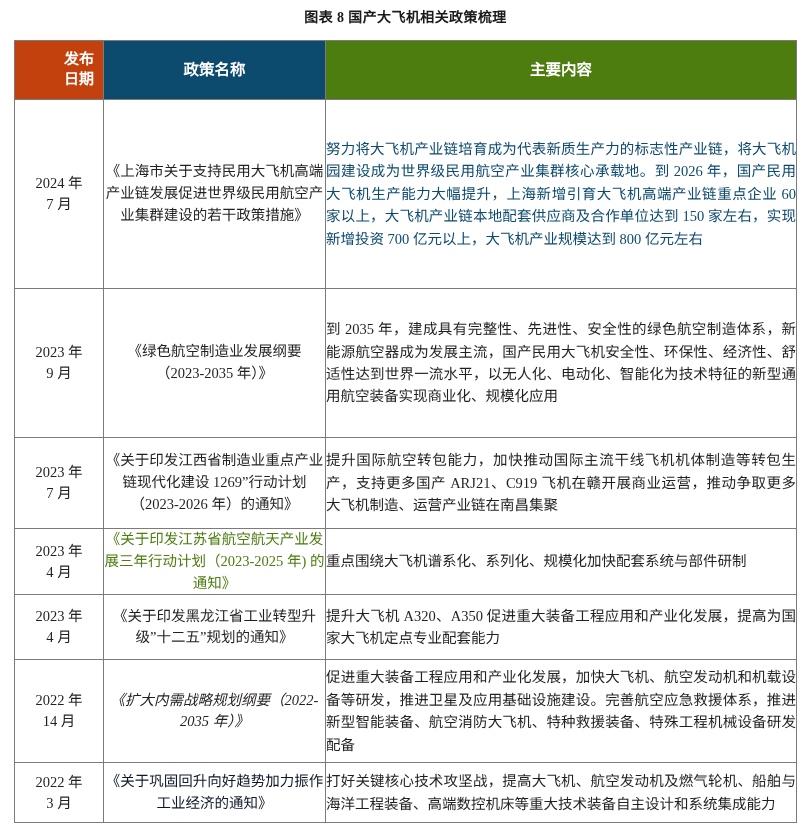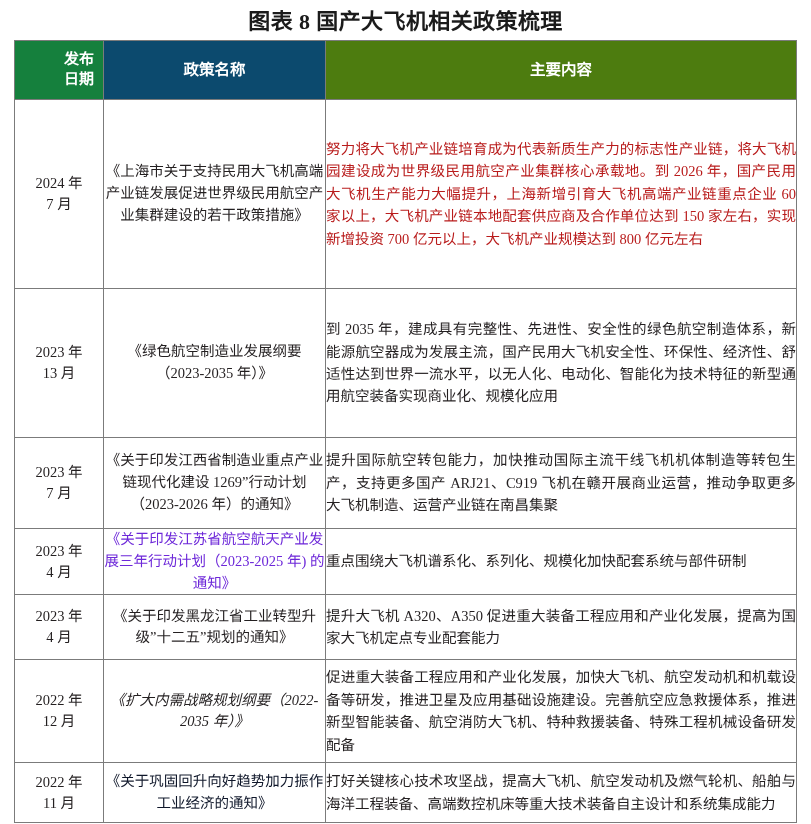--- a/index.html
+++ b/index.html
@@ -16,21 +16,21 @@
     overflow: hidden;
   }
   .page {
     position: relative;
     width: 811px;
     height: 824px;
     box-sizing: border-box;
   }
   .figure-title {
     text-align: center;
-    font-size: 22px;
+    font-size: 14px;
     font-weight: bold;
     letter-spacing: 0.4px;
     line-height: 1;
     padding-top: 11px;
     color: #1b1b1b;
     font-family: "Liberation Serif", "DejaVu Serif", serif;
   }
   table.policy-table {
     position: absolute;
     left: 14px;
@@ -116,47 +116,47 @@
   <div class="figure-title">图表 8 国产大飞机相关政策梳理</div>
 
   <table class="policy-table">
     <colgroup>
       <col class="c-date">
       <col class="c-name">
       <col class="c-detail">
     </colgroup>
     <thead>
       <tr>
-        <th class="th-date" style="background: #15803d; color: rgb(255, 255, 255); border-color: rgb(123, 123, 123); padding-left: 40px;">
+        <th class="th-date" style="background: #c2410c; color: rgb(255, 255, 255); border-color: rgb(123, 123, 123); padding-left: 40px;">
           <span class="th-line">发布</span>
           <span class="th-line">日期</span>
         </th>
         <th style="background: #0c4a6e; color: rgb(255, 255, 255); border-color: rgb(123, 123, 123);">政策名称</th>
         <th style="background: #4d7c0f; color: rgb(255, 255, 255); border-color: rgb(123, 123, 123);">主要内容</th>
       </tr>
     </thead>
     <tbody>
 
       <tr class="r0">
         <td class="cell-date" style="border-color: rgb(123, 123, 123); color: rgb(35, 31, 32);">
           <span class="d-line">2024 年</span>
           <span class="d-line">7 月</span>
         </td>
         <td class="cell-name" style="border-color: rgb(123, 123, 123); color: rgb(35, 31, 32);">
           <p>《上海市关于支持民用大飞机高端产业链发展促进世界级民用航空产业集群建设的若干政策措施》</p>
         </td>
-        <td class="cell-detail" style="border-color: rgb(123, 123, 123); color: #b91c1c; margin-left: 25px;">
+        <td class="cell-detail" style="border-color: rgb(123, 123, 123); color: #0c4a6e; margin-left: 25px;">
           <p>努力将大飞机产业链培育成为代表新质生产力的标志性产业链，将大飞机园建设成为世界级民用航空产业集群核心承载地。到 2026 年，国产民用大飞机生产能力大幅提升，上海新增引育大飞机高端产业链重点企业 60 家以上，大飞机产业链本地配套供应商及合作单位达到 150 家左右，实现新增投资 700 亿元以上，大飞机产业规模达到 800 亿元左右</p>
         </td>
       </tr>
 
       <tr class="r1">
         <td class="cell-date" style="border-color: rgb(123, 123, 123); color: rgb(35, 31, 32);">
           <span class="d-line">2023 年</span>
-          <span class="d-line">13 月</span>
+          <span class="d-line">9 月</span>
         </td>
         <td class="cell-name" style="border-color: rgb(123, 123, 123); color: rgb(35, 31, 32);">
           <p>《绿色航空制造业发展纲要（2023-2035 年）》</p>
         </td>
         <td class="cell-detail" style="border-color: rgb(123, 123, 123); color: rgb(35, 31, 32);">
           <p>到 2035 年，建成具有完整性、先进性、安全性的绿色航空制造体系，新能源航空器成为发展主流，国产民用大飞机安全性、环保性、经济性、舒适性达到世界一流水平，以无人化、电动化、智能化为技术特征的新型通用航空装备实现商业化、规模化应用</p>
         </td>
       </tr>
 
       <tr class="r2">
@@ -170,21 +170,21 @@
         <td class="cell-detail" style="border-color: rgb(123, 123, 123); color: rgb(35, 31, 32);">
           <p>提升国际航空转包能力，加快推动国际主流干线飞机机体制造等转包生产，支持更多国产 ARJ21、C919 飞机在赣开展商业运营，推动争取更多大飞机制造、运营产业链在南昌集聚</p>
         </td>
       </tr>
 
       <tr class="r3">
         <td class="cell-date" style="border-color: rgb(123, 123, 123); color: rgb(35, 31, 32);">
           <span class="d-line">2023 年</span>
           <span class="d-line">4 月</span>
         </td>
-        <td class="cell-name" style="border-color: rgb(123, 123, 123); color: #6d28d9;">
+        <td class="cell-name" style="border-color: rgb(123, 123, 123); color: #4d7c0f;">
           <p>《关于印发江苏省航空航天产业发展三年行动计划（2023-2025 年) 的通知》</p>
         </td>
         <td class="cell-detail" style="border-color: rgb(123, 123, 123); color: rgb(35, 31, 32);">
           <p>重点围绕大飞机谱系化、系列化、规模化加快配套系统与部件研制</p>
         </td>
       </tr>
 
       <tr class="r4">
         <td class="cell-date" style="border-color: rgb(123, 123, 123); color: rgb(35, 31, 32);">
           <span class="d-line">2023 年</span>
@@ -194,34 +194,34 @@
           <p>《关于印发黑龙江省工业转型升级”十二五”规划的通知》</p>
         </td>
         <td class="cell-detail" style="border-color: rgb(123, 123, 123); color: rgb(35, 31, 32);">
           <p>提升大飞机 A320、A350 促进重大装备工程应用和产业化发展，提高为国家大飞机定点专业配套能力</p>
         </td>
       </tr>
 
       <tr class="r5">
         <td class="cell-date" style="border-color: rgb(123, 123, 123); color: rgb(35, 31, 32);">
           <span class="d-line">2022 年</span>
-          <span class="d-line">12 月</span>
+          <span class="d-line">14 月</span>
         </td>
         <td class="cell-name" style="border-color: rgb(123, 123, 123); color: rgb(35, 31, 32); font-style: italic;">
           <p>《扩大内需战略规划纲要（2022-2035 年）》</p>
         </td>
         <td class="cell-detail" style="border-color: rgb(123, 123, 123); color: rgb(35, 31, 32);">
           <p>促进重大装备工程应用和产业化发展，加快大飞机、航空发动机和机载设备等研发，推进卫星及应用基础设施建设。完善航空应急救援体系，推进新型智能装备、航空消防大飞机、特种救援装备、特殊工程机械设备研发配备</p>
         </td>
       </tr>
 
       <tr class="r6">
         <td class="cell-date" style="border-color: rgb(123, 123, 123); color: rgb(35, 31, 32);">
           <span class="d-line">2022 年</span>
-          <span class="d-line">11 月</span>
+          <span class="d-line">3 月</span>
         </td>
         <td class="cell-name" style="border-color: rgb(123, 123, 123); color: #0f172a;">
           <p>《关于巩固回升向好趋势加力振作工业经济的通知》</p>
         </td>
         <td class="cell-detail" style="border-color: rgb(123, 123, 123); color: rgb(35, 31, 32);">
           <p>打好关键核心技术攻坚战，提高大飞机、航空发动机及燃气轮机、船舶与海洋工程装备、高端数控机床等重大技术装备自主设计和系统集成能力</p>
         </td>
       </tr>
 
     </tbody>

